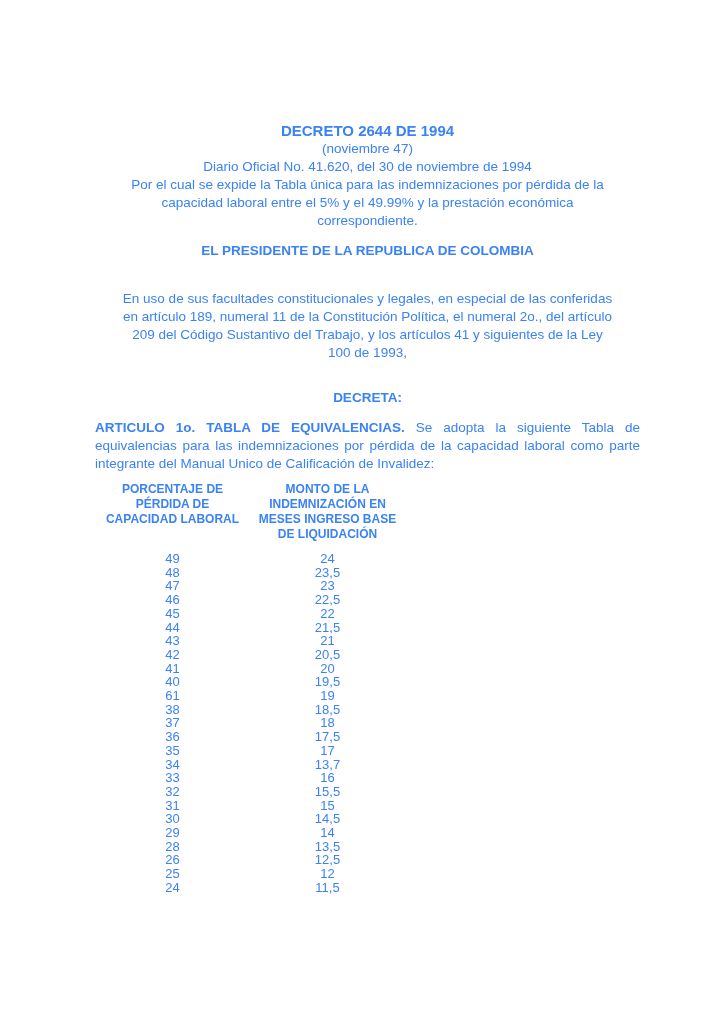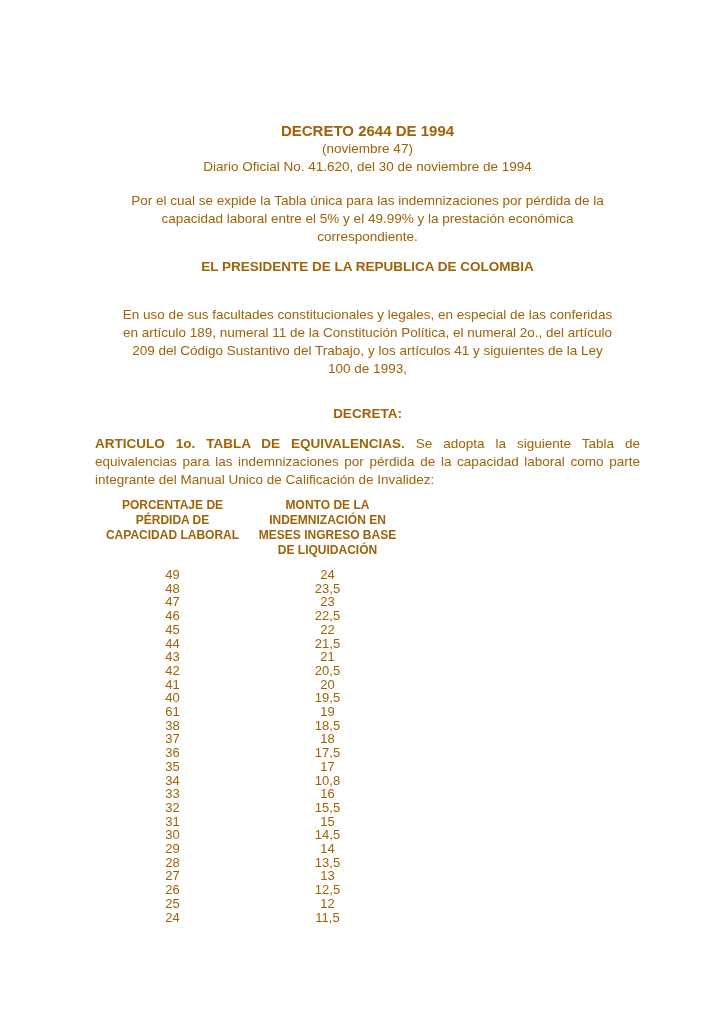--- a/index.html
+++ b/index.html
@@ -28,21 +28,20 @@
   .doc-title {
     text-align: center;
     font-weight: bold;
     font-size: 15px;
     line-height: 18px;
   }
   .center-line {
     text-align: center;
   }
   .summary-block {
-    margin-top: 16px;
   }
   .authority-heading {
     margin-top: 12px;
     text-align: center;
     font-weight: bold;
   }
   .preamble-block {
     margin-top: 30px;
   }
   .decreta-heading {
@@ -79,21 +78,21 @@
     text-align: center;
   }
   .col2 {
     width: 155px;
     text-align: center;
   }
 </style>
 </head>
 <body>
 
-<div class="page" style="background: rgb(255, 255, 255); color: #a16207;">
+<div class="page" style="background: rgb(255, 255, 255); color: #3b82f6;">
   <div class="content">
 
     <div class="doc-title">DECRETO 2644 DE 1994</div>
     <div class="center-line">(noviembre 47)</div>
     <div class="center-line">Diario Oficial No. 41.620, del 30 de noviembre de 1994</div>
 
     <div class="summary-block">
       <div class="center-line">Por el cual se expide la Tabla única para las indemnizaciones por pérdida de la</div>
       <div class="center-line">capacidad laboral entre el 5% y el 49.99% y la prestación económica</div>
       <div class="center-line">correspondiente.</div>
@@ -197,21 +196,21 @@
     <div class="col2">17,5</div>
   </div>
 
   <div class="trow">
     <div class="col1">35</div>
     <div class="col2">17</div>
   </div>
 
   <div class="trow">
     <div class="col1">34</div>
-    <div class="col2">10,8</div>
+    <div class="col2">13,7</div>
   </div>
 
   <div class="trow">
     <div class="col1">33</div>
     <div class="col2">16</div>
   </div>
 
   <div class="trow">
     <div class="col1">32</div>
     <div class="col2">15,5</div>
@@ -230,24 +229,20 @@
   <div class="trow">
     <div class="col1">29</div>
     <div class="col2">14</div>
   </div>
 
   <div class="trow">
     <div class="col1">28</div>
     <div class="col2">13,5</div>
   </div>
 
-  <div class="trow">
-    <div class="col1">27</div>
-    <div class="col2">13</div>
-  </div>
 
   <div class="trow">
     <div class="col1">26</div>
     <div class="col2">12,5</div>
   </div>
 
   <div class="trow">
     <div class="col1">25</div>
     <div class="col2">12</div>
   </div>

